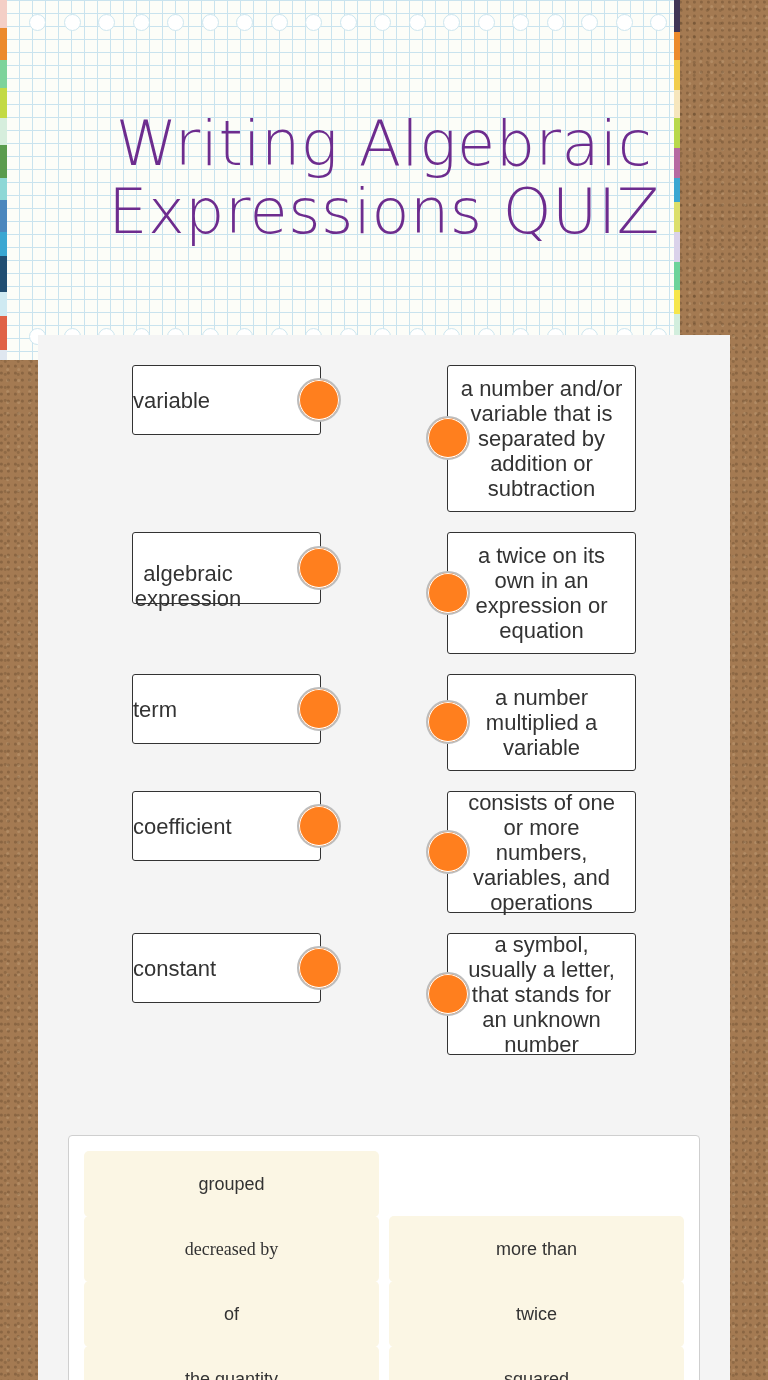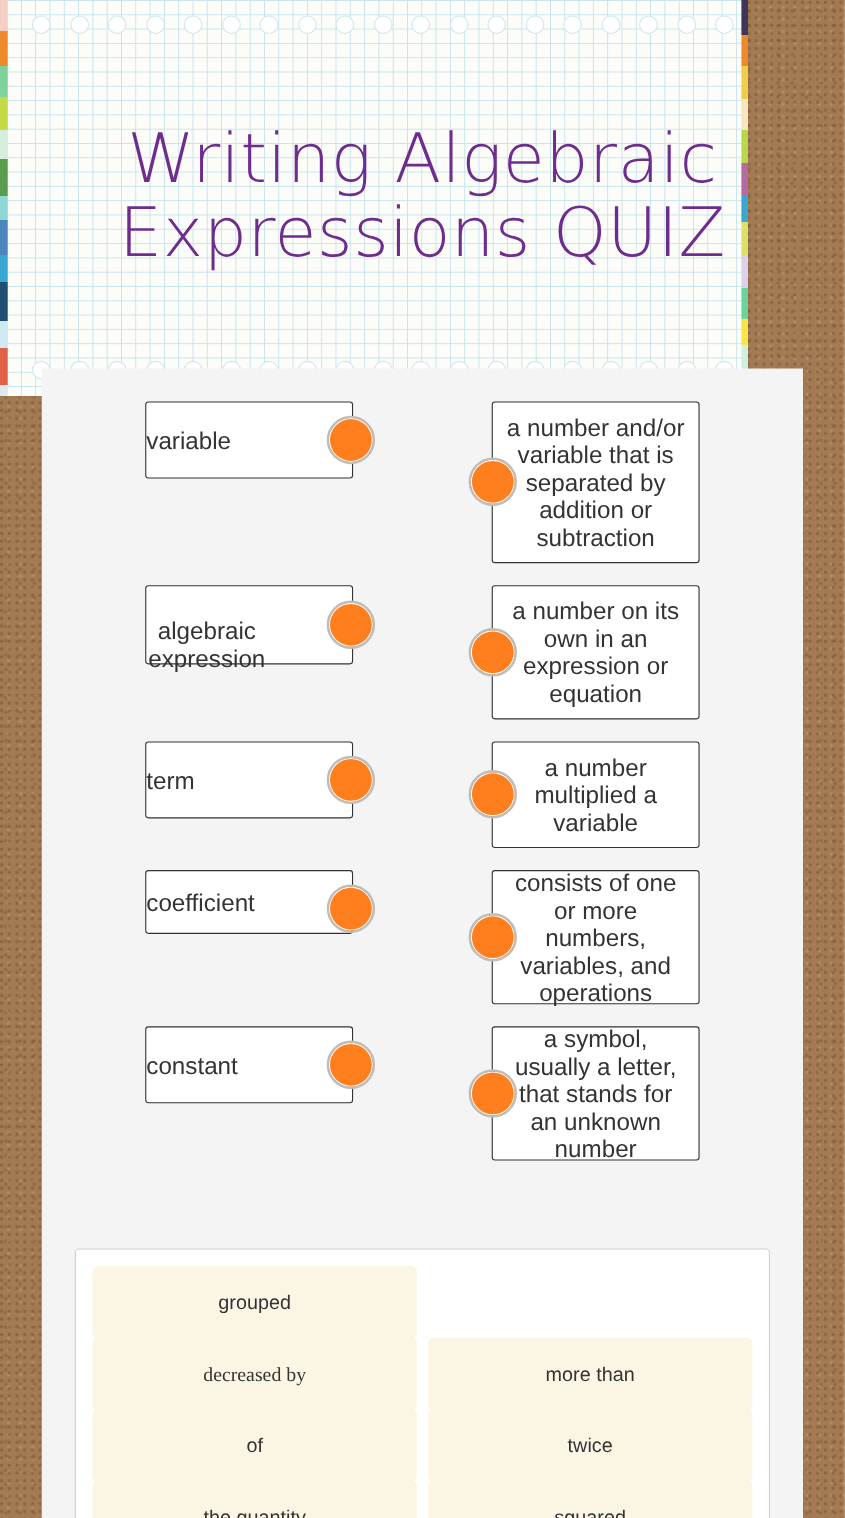--- a/index.html
+++ b/index.html
@@ -152,37 +152,37 @@
   <div class="box left" style="left:94px; top:197px; height:72px;">
     <span style="display:block;width:110px;margin-top:36px;">algebraic expression</span>
   </div>
   <div class="dot" style="left:259px; top:211px;"></div>
 
   <div class="box left" style="left:94px; top:339px; height:70px;">
     <span>term</span>
   </div>
   <div class="dot" style="left:259px; top:352px;"></div>
 
-  <div class="box left" style="left:94px; top:456px; height:58px;">
+  <div class="box left" style="left:94px; top:456px; height:70px;">
     <span>coefficient</span>
   </div>
   <div class="dot" style="left:259px; top:469px;"></div>
 
   <div class="box left" style="left:94px; top:598px; height:70px;">
     <span>constant</span>
   </div>
   <div class="dot" style="left:259px; top:611px;"></div>
 
   <div class="box right" style="left:409px; top:30px; height:147px;">
     <span>a number and/or variable that is separated by addition or subtraction</span>
   </div>
   <div class="dot" style="left:388px; top:81px;"></div>
 
   <div class="box right" style="left:409px; top:197px; height:122px;">
-    <span>a number on its own in an expression or equation</span>
+    <span>a twice on its own in an expression or equation</span>
   </div>
   <div class="dot" style="left:388px; top:236px;"></div>
 
   <div class="box right" style="left:409px; top:339px; height:97px;">
     <span>a number multiplied a variable</span>
   </div>
   <div class="dot" style="left:388px; top:365px;"></div>
 
   <div class="box right" style="left:409px; top:456px; height:122px;">
     <span>consists of one or more numbers, variables, and operations</span>

